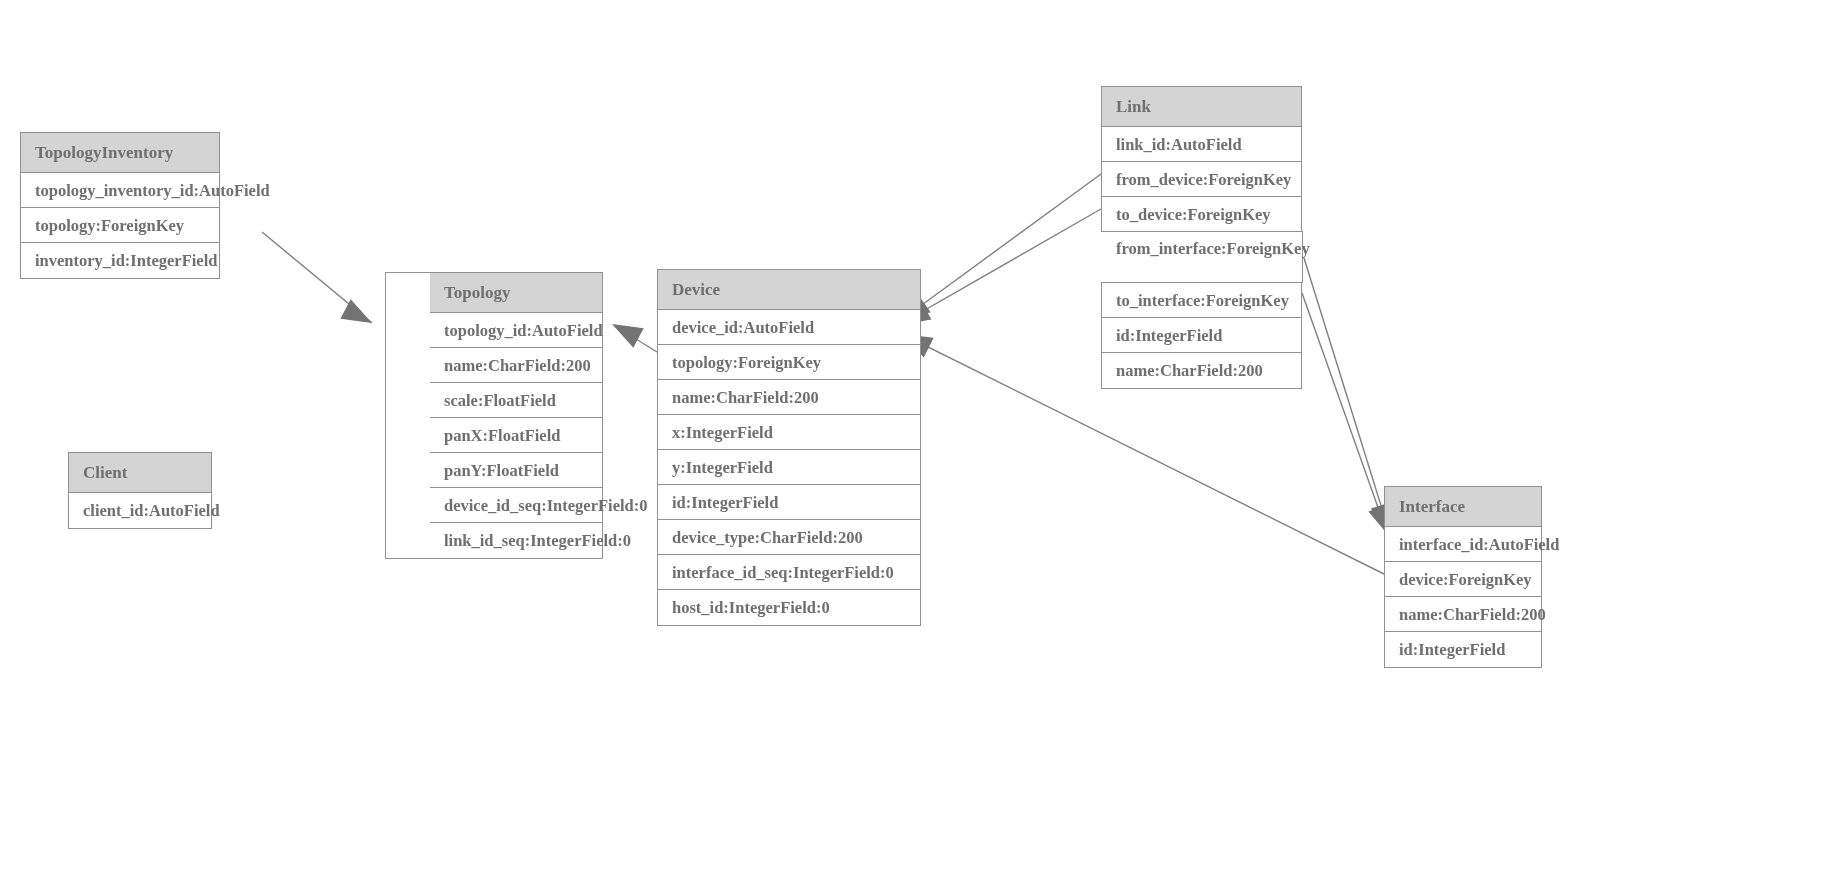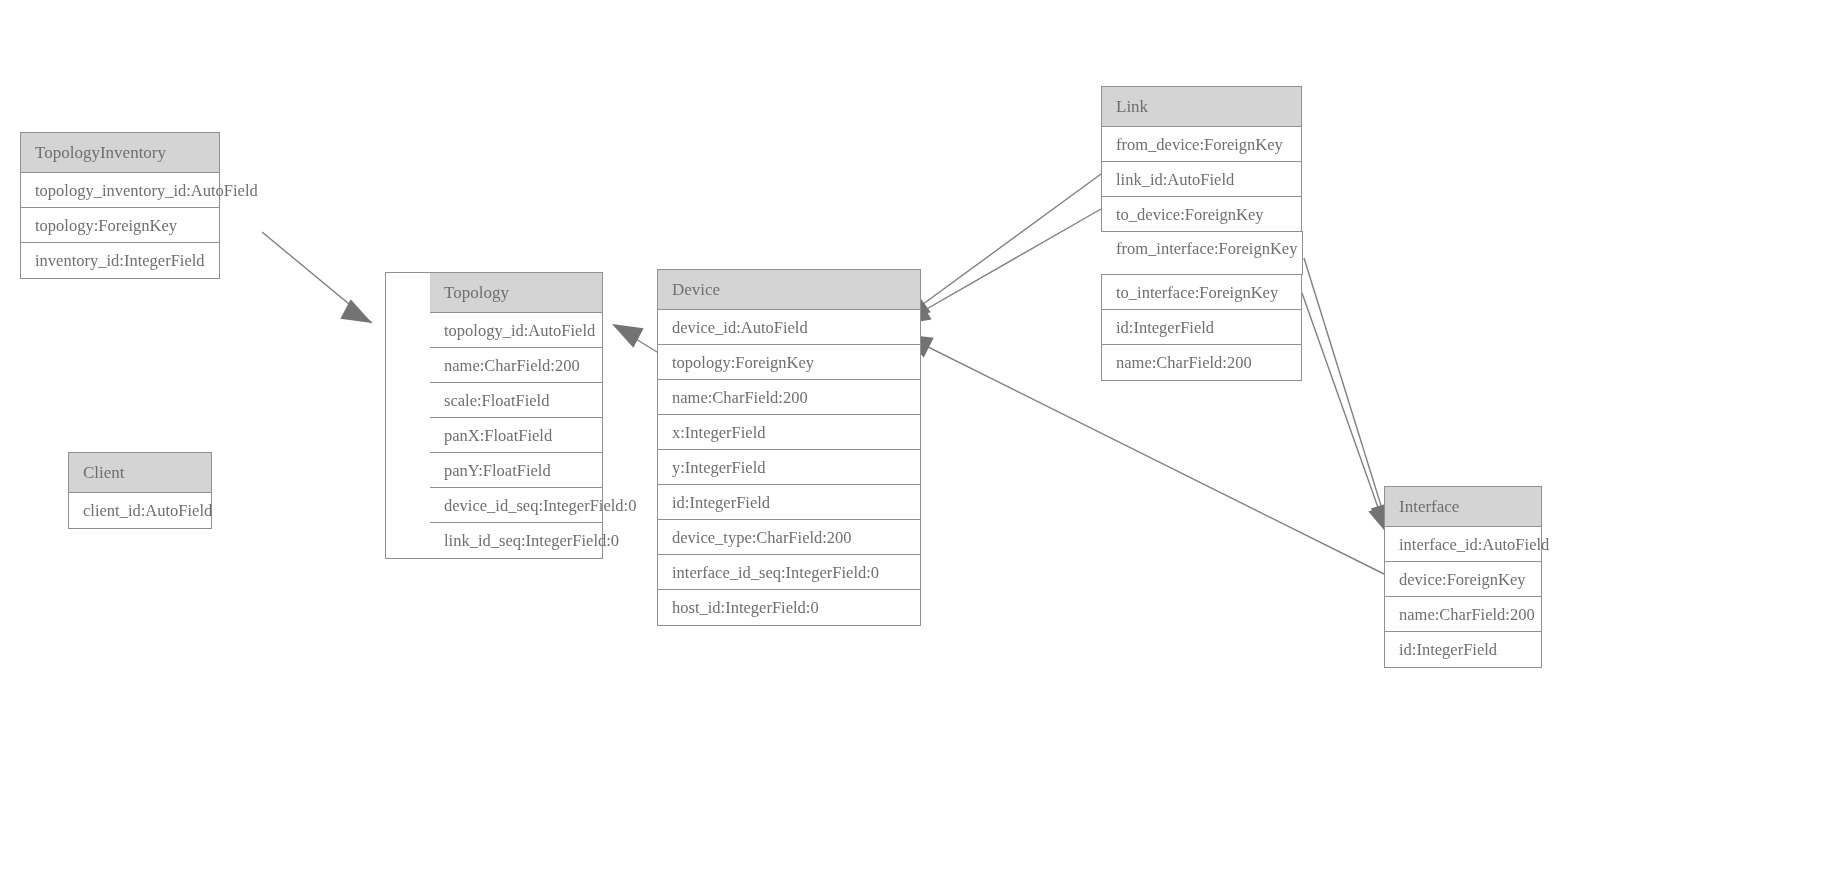--- a/index.html
+++ b/index.html
@@ -26,20 +26,21 @@
     width: 1824px;
     height: 874px;
     pointer-events: none;
   }
   .entity {
     position: absolute;
     box-sizing: border-box;
     border: 1px solid #919191;
     background: #ffffff;
     z-index: 2;
+    font-weight: bold;
   }
   .entity-header {
     box-sizing: border-box;
     background: #d4d4d4;
     border-bottom: 1px solid #919191;
     color: #6f6f6f;
     font-size: 17px;
     line-height: 40px;
     height: 40px;
     padding: 0 0 0 14px;
@@ -61,21 +62,21 @@
     border-bottom: none;
   }
   .entity-row.wide {
     position: relative;
     width: 202px;
     border: 1px solid #919191;
     border-left: none;
     margin-left: -1px;
     margin-top: -1px;
     padding-left: 15px;
-    height: 44px;
+    height: 52px;
     line-height: 34px;
   }
 </style>
 </head>
 <body>
 
 <div id="canvas">
 
   <svg id="edges" viewBox="0 0 1824 874" xmlns="http://www.w3.org/2000/svg">
       <path d="M 262,232 L 372,323" stroke="#808080" stroke-width="1.4" fill="none"></path>
@@ -125,22 +126,22 @@
     <div class="entity-row">x:IntegerField</div>
     <div class="entity-row">y:IntegerField</div>
     <div class="entity-row">id:IntegerField</div>
     <div class="entity-row">device_type:CharField:200</div>
     <div class="entity-row">interface_id_seq:IntegerField:0</div>
     <div class="entity-row last">host_id:IntegerField:0</div>
   </div>
 
   <div class="entity" style="left:1101px; top:86px; width:201px;">
     <div class="entity-header">Link</div>
+    <div class="entity-row">link_id:AutoField</div>
     <div class="entity-row">from_device:ForeignKey</div>
-    <div class="entity-row">link_id:AutoField</div>
     <div class="entity-row">to_device:ForeignKey</div>
     <div class="entity-row wide">from_interface:ForeignKey</div>
     <div class="entity-row">to_interface:ForeignKey</div>
     <div class="entity-row">id:IntegerField</div>
     <div class="entity-row last">name:CharField:200</div>
   </div>
 
   <div class="entity" style="left:1384px; top:486px; width:158px;">
     <div class="entity-header">Interface</div>
     <div class="entity-row">interface_id:AutoField</div>

